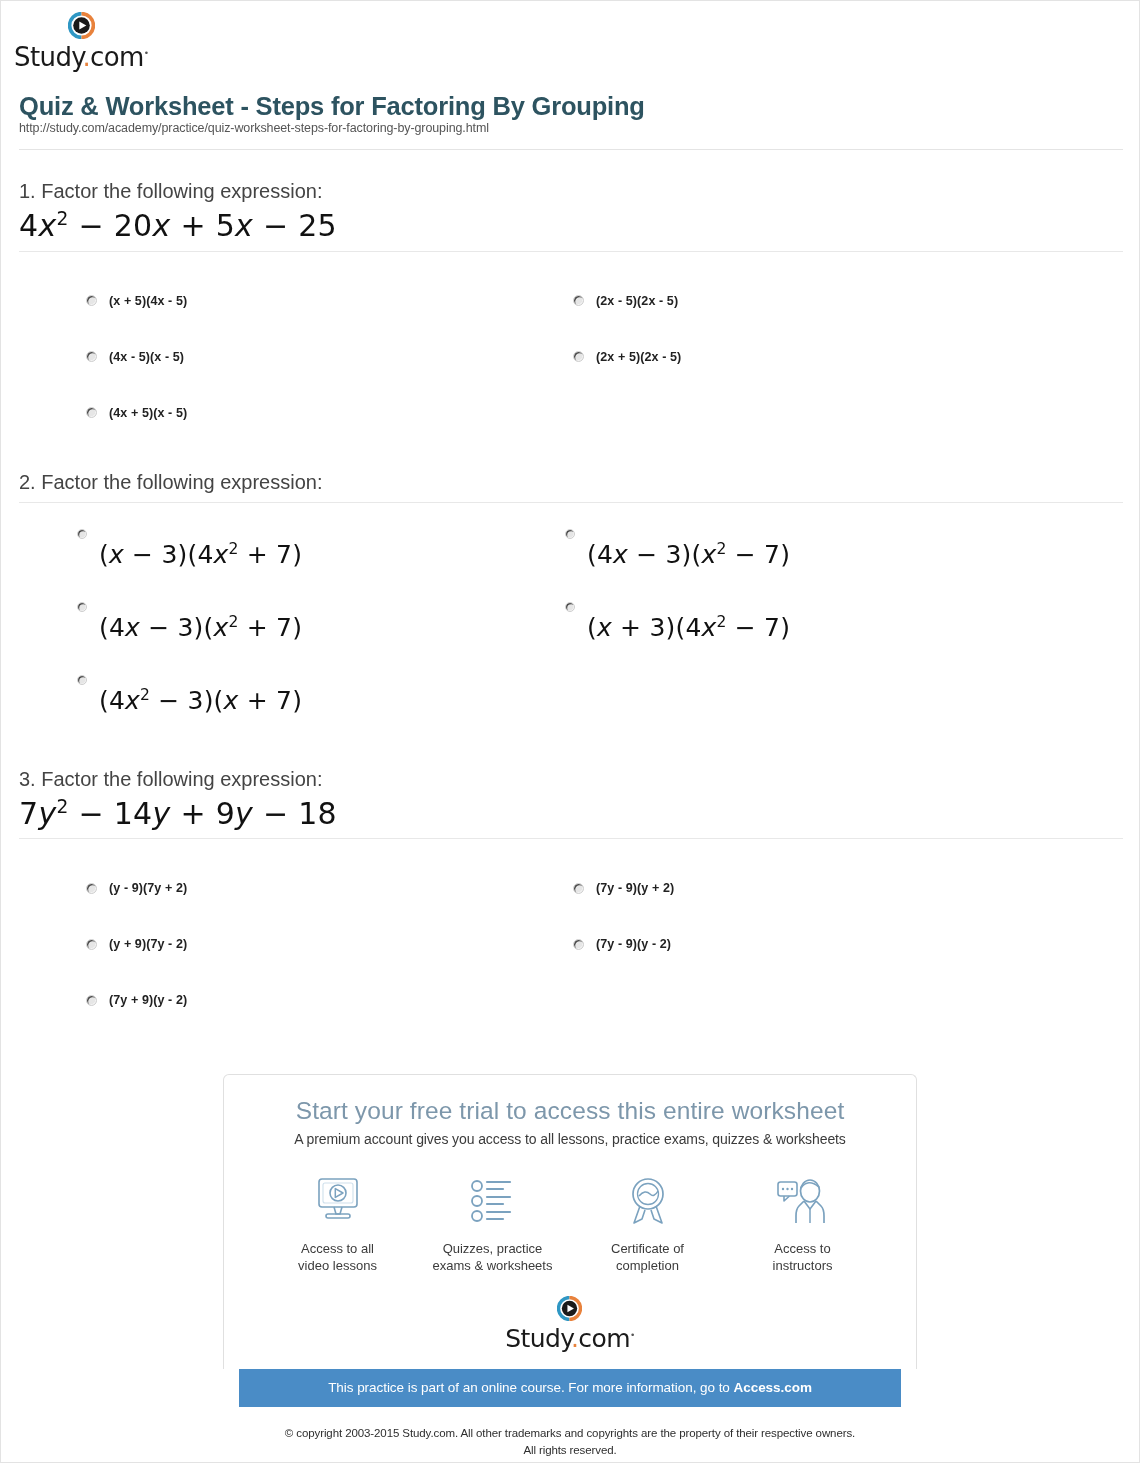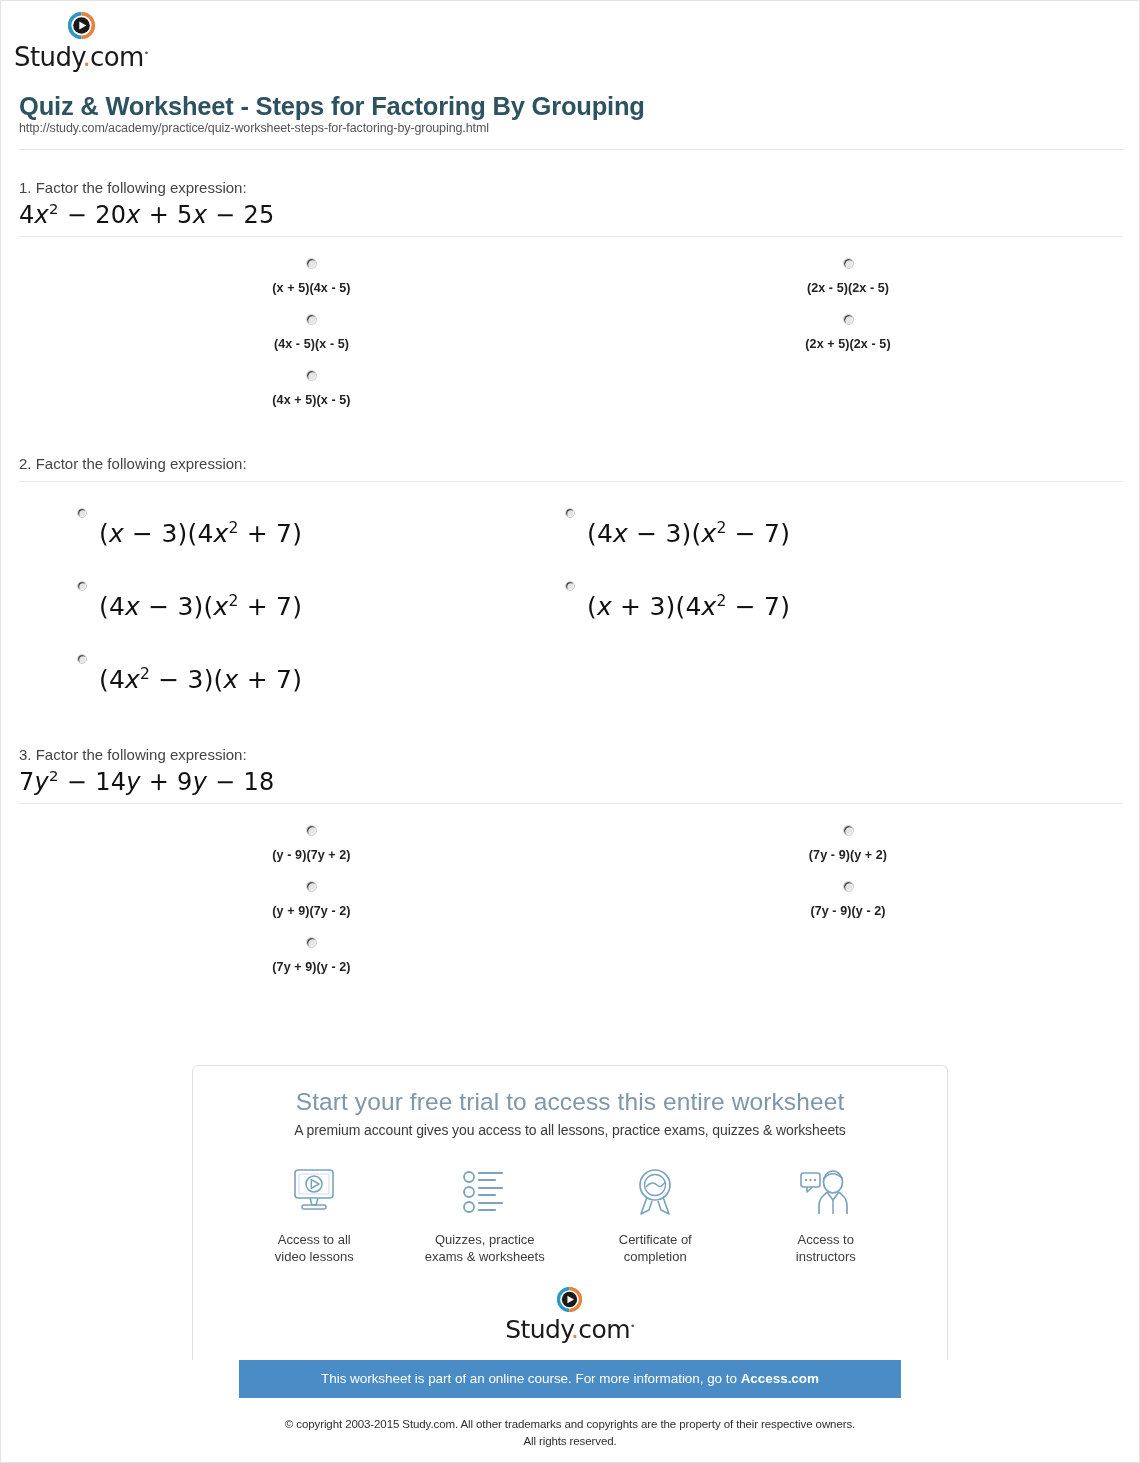--- a/index.html
+++ b/index.html
@@ -81,28 +81,28 @@
     border: 0;
     border-top: 1px solid #e4e4e4;
     margin: 14px 0 0 0;
   }
 
   
   .question-block {
     padding: 0 16px 0 18px;
   }
   .q-prompt {
-    font-size: 15px;
+    font-size: 20px;
     color: #444444;
     margin: 0;
     padding-top: 28px;
     line-height: 1.35;
   }
   .q-expr {
-    font-size: 24px;
+    font-size: 30px;
     color: #111111;
     margin: 2px 0 0 0;
     line-height: 1.25;
     letter-spacing: 0.3px;
     font-family: "DejaVu Sans", sans-serif;
   }
   .q-expr .v { font-style: italic; }
   .q-expr sup {
     font-size: 0.62em;
     vertical-align: super;
@@ -136,21 +136,20 @@
                 inset -0.6px -0.6px 0 0 #f7f7f7;
     border: 1px solid #cfcfcf;
     box-sizing: border-box;
   }
 
   
   .opts-small .opt {
     padding: 0 0 0 67px;
     height: 56px;
     align-items: center;
-    flex-direction: column;
   }
   .opts-small .opt.col-right { padding-left: 36px; }
   .opts-small .radio {
     width: 11px;
     height: 11px;
   }
   .opts-small .opt-label {
     font-size: 12.5px;
     font-weight: bold;
     color: #222222;
@@ -187,28 +186,27 @@
   }
   .opts-large { padding-top: 16px; }
 
   
   .promo-wrap {
     padding-top: 46px;
     display: flex;
     justify-content: center;
   }
   .promo {
-    width: 756px;
+    width: 694px;
     box-sizing: border-box;
     border: 1px solid #e0e0e0;
     border-bottom: none;
     border-radius: 6px 6px 0 0;
     background: #ffffff;
     padding: 22px 0 0 0;
-    margin-top: 26px;
   }
   .promo-title {
     text-align: center;
     font-size: 24.5px;
     color: #7d97ab;
     margin: 0 0 6px 0;
     font-weight: normal;
     letter-spacing: 0.1px;
     font-family: "Liberation Sans", sans-serif;
   }
@@ -467,21 +465,21 @@
               <polygon points="11.3,9.4 18.3,13.5 11.3,17.6" fill="#ffffff"></polygon>
             </svg>
           </span>
           <span class="logo-word"><span>Study</span><span class="dot">.</span><span>com</span><span class="logo-tm">•</span></span>
         </div>
       </div>
     </div>
   </div>
 
   <div class="blue-bar" style="background: rgb(74, 140, 198);">
-    <span>This worksheet is part of an online course. For more information, go to </span><b>Access.com</b>
+    <span>This practice is part of an online course. For more information, go to </span><b>Access.com</b>
   </div>
 
   <div class="copyright">
     <div>© copyright 2003-2015 Study.com. All other trademarks and copyrights are the property of their respective owners.</div>
     <div>All rights reserved.</div>
   </div>
 
 </div>
 
 </body></html>

